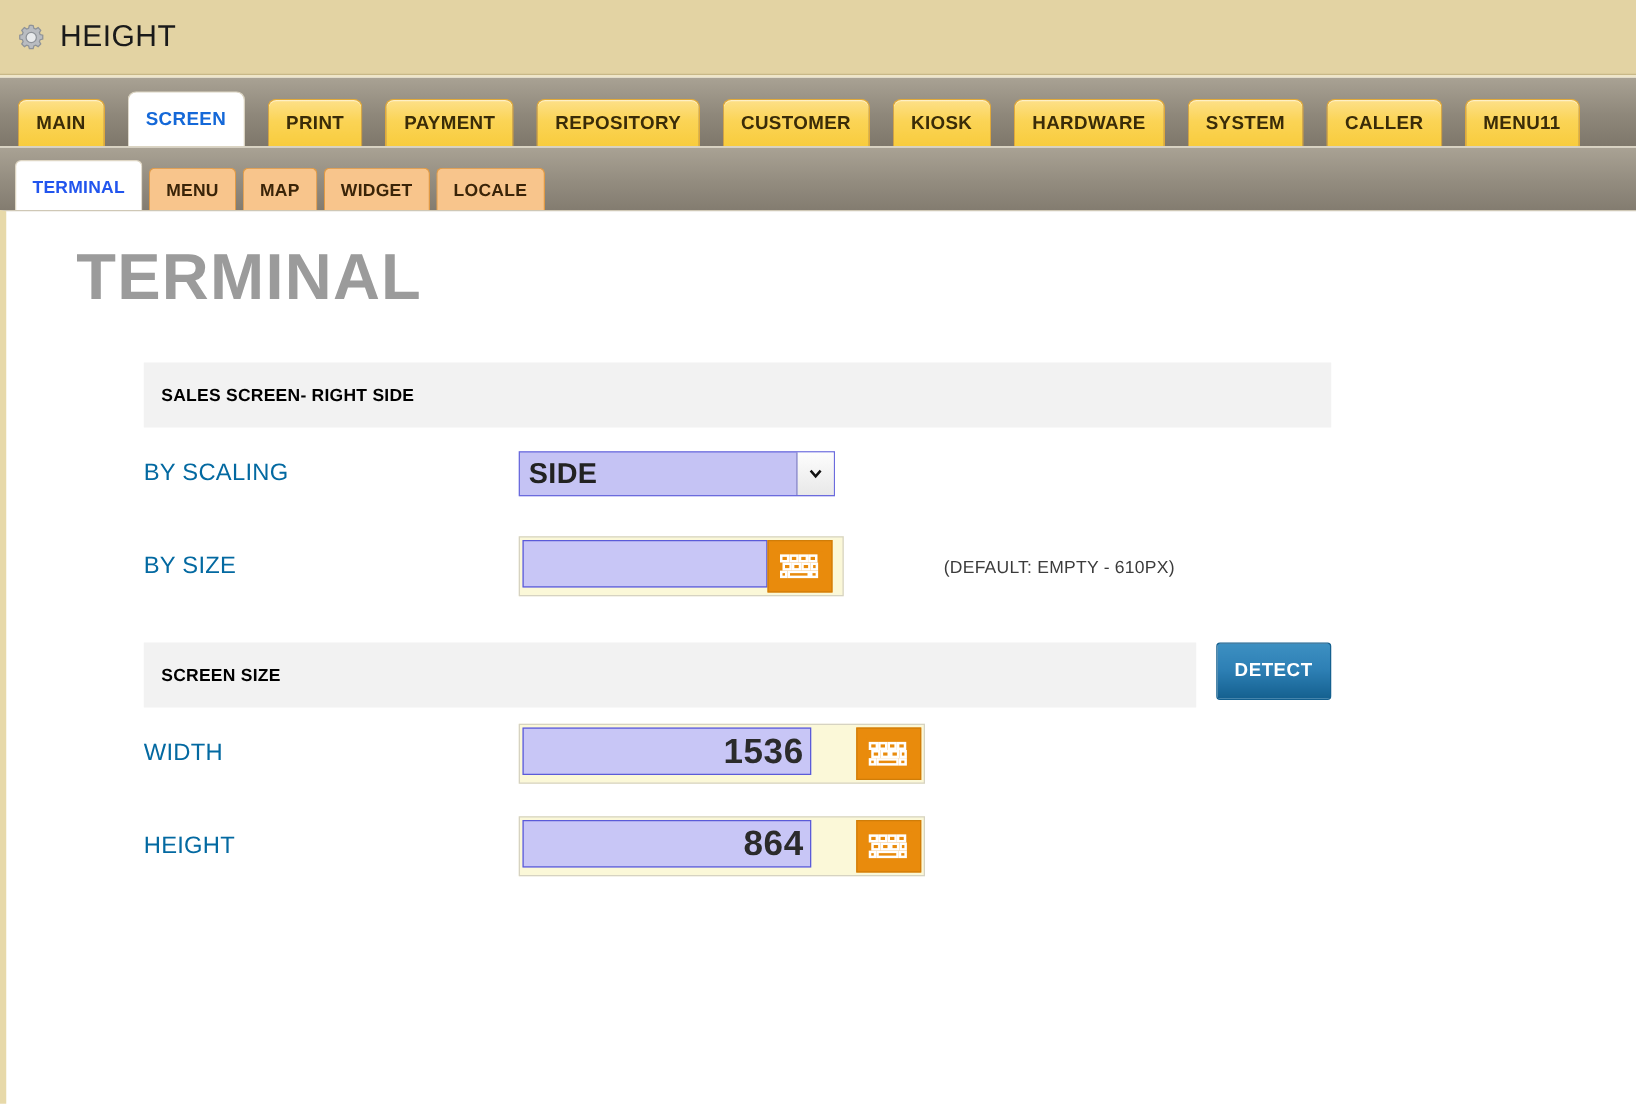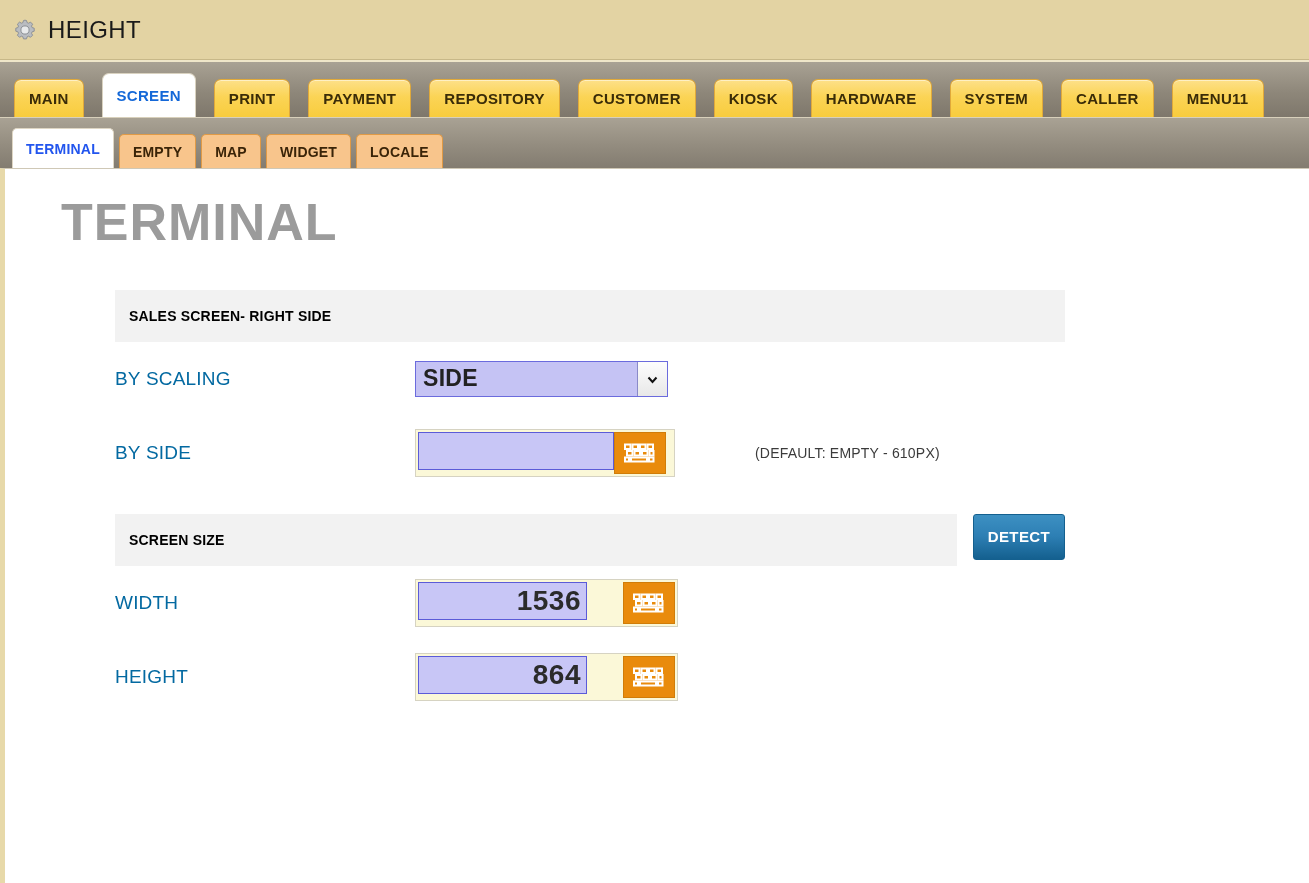--- a/index.html
+++ b/index.html
@@ -153,21 +153,21 @@
 
   
   .inp-wrap {
     height: 48px;
     background: #fbf8d8;
     border: 1px solid #d6d3c2;
     display: flex; align-items: flex-start;
     padding: 2px;
   }
   .inp-wrap.w-wide { width: 260px; }
-  .inp-wrap.w-num  { width: 263px; gap: 36px; }
+  .inp-wrap.w-num  { width: 325px; gap: 36px; }
   .inp-box {
     height: 38px;
     background: #c8c6f6;
     border: 1px solid #5b5bd8;
     display: flex; align-items: center; justify-content: flex-end;
     padding-right: 5px;
     font-size: 28px; font-weight: bold; color: #2b2b2b;
     letter-spacing: .5px;
   }
   .inp-wrap.w-wide .inp-box { width: 196px; }
@@ -226,21 +226,21 @@
   <div class="tab">CUSTOMER</div>
   <div class="tab">KIOSK</div>
   <div class="tab">HARDWARE</div>
   <div class="tab">SYSTEM</div>
   <div class="tab">CALLER</div>
   <div class="tab">MENU11</div>
 </div>
 
 <div class="subtabstrip">
   <div class="subtab active">TERMINAL</div>
-  <div class="subtab">EMPTY</div>
+  <div class="subtab">MENU</div>
   <div class="subtab">MAP</div>
   <div class="subtab">WIDGET</div>
   <div class="subtab">LOCALE</div>
 </div>
 
 <div class="content">
 
   <div class="page-title">TERMINAL</div>
 
   <div class="spacer-40"></div>
@@ -257,21 +257,21 @@
           <span class="chev">
             <svg viewBox="0 0 13 13" width="13" height="13">
               <path d="M2.5 4.5 L6.5 9 L10.5 4.5" fill="none" stroke="#111" stroke-width="2"></path>
             </svg>
           </span>
         </div>
       </div>
     </div>
 
     <div class="field-row">
-      <div class="field-label">BY SIDE</div>
+      <div class="field-label">BY SIZE</div>
       <div class="inp-wrap w-wide">
         <div class="inp-box"></div>
         <div class="kb-btn">
           <span class="kb-icon">
             <svg viewBox="0 0 38 26" width="38" height="26">
               <rect x="1" y="1" width="36" height="24" fill="#e98b0c"></rect>
               <g fill="none" stroke="#ffffff" stroke-width="2">
                 <rect x="4" y="4.5" width="5.5" height="4.5"></rect>
                 <rect x="11.5" y="4.5" width="5.5" height="4.5"></rect>
                 <rect x="19" y="4.5" width="5.5" height="4.5"></rect>

